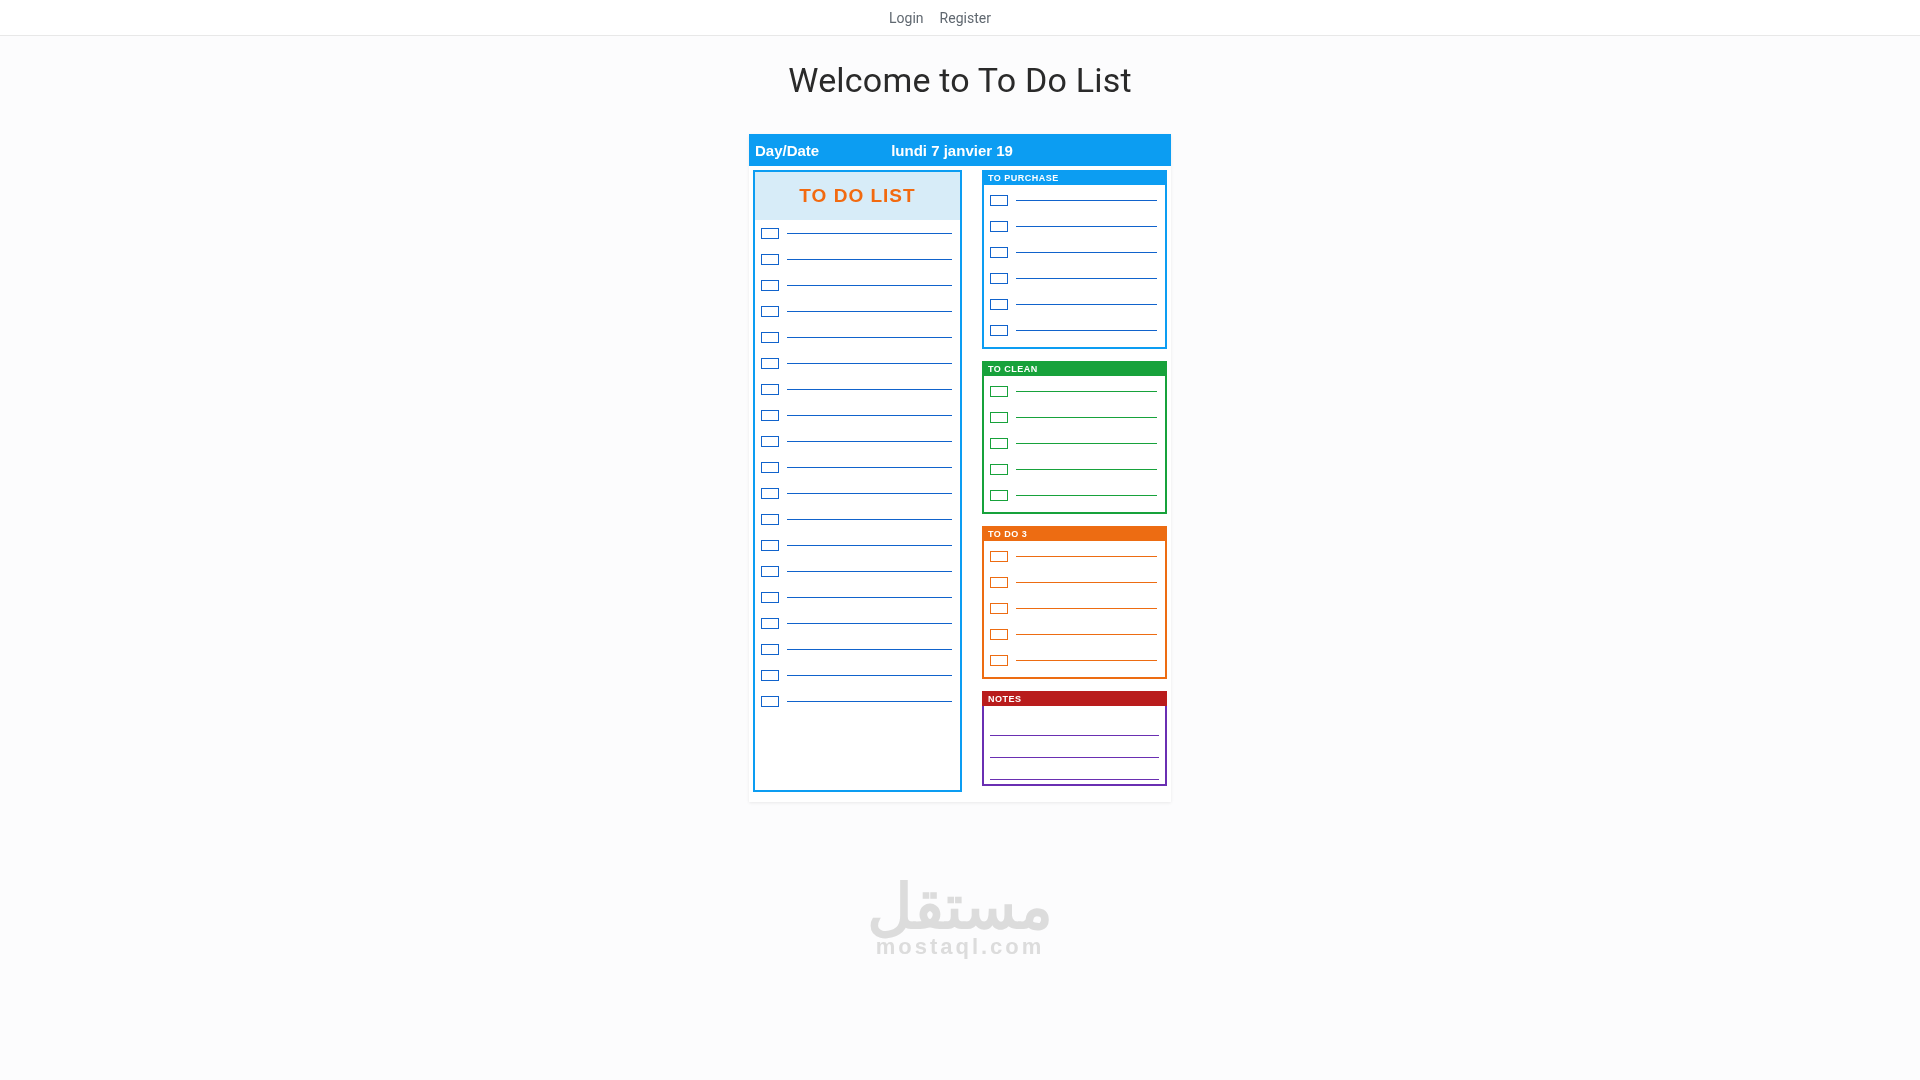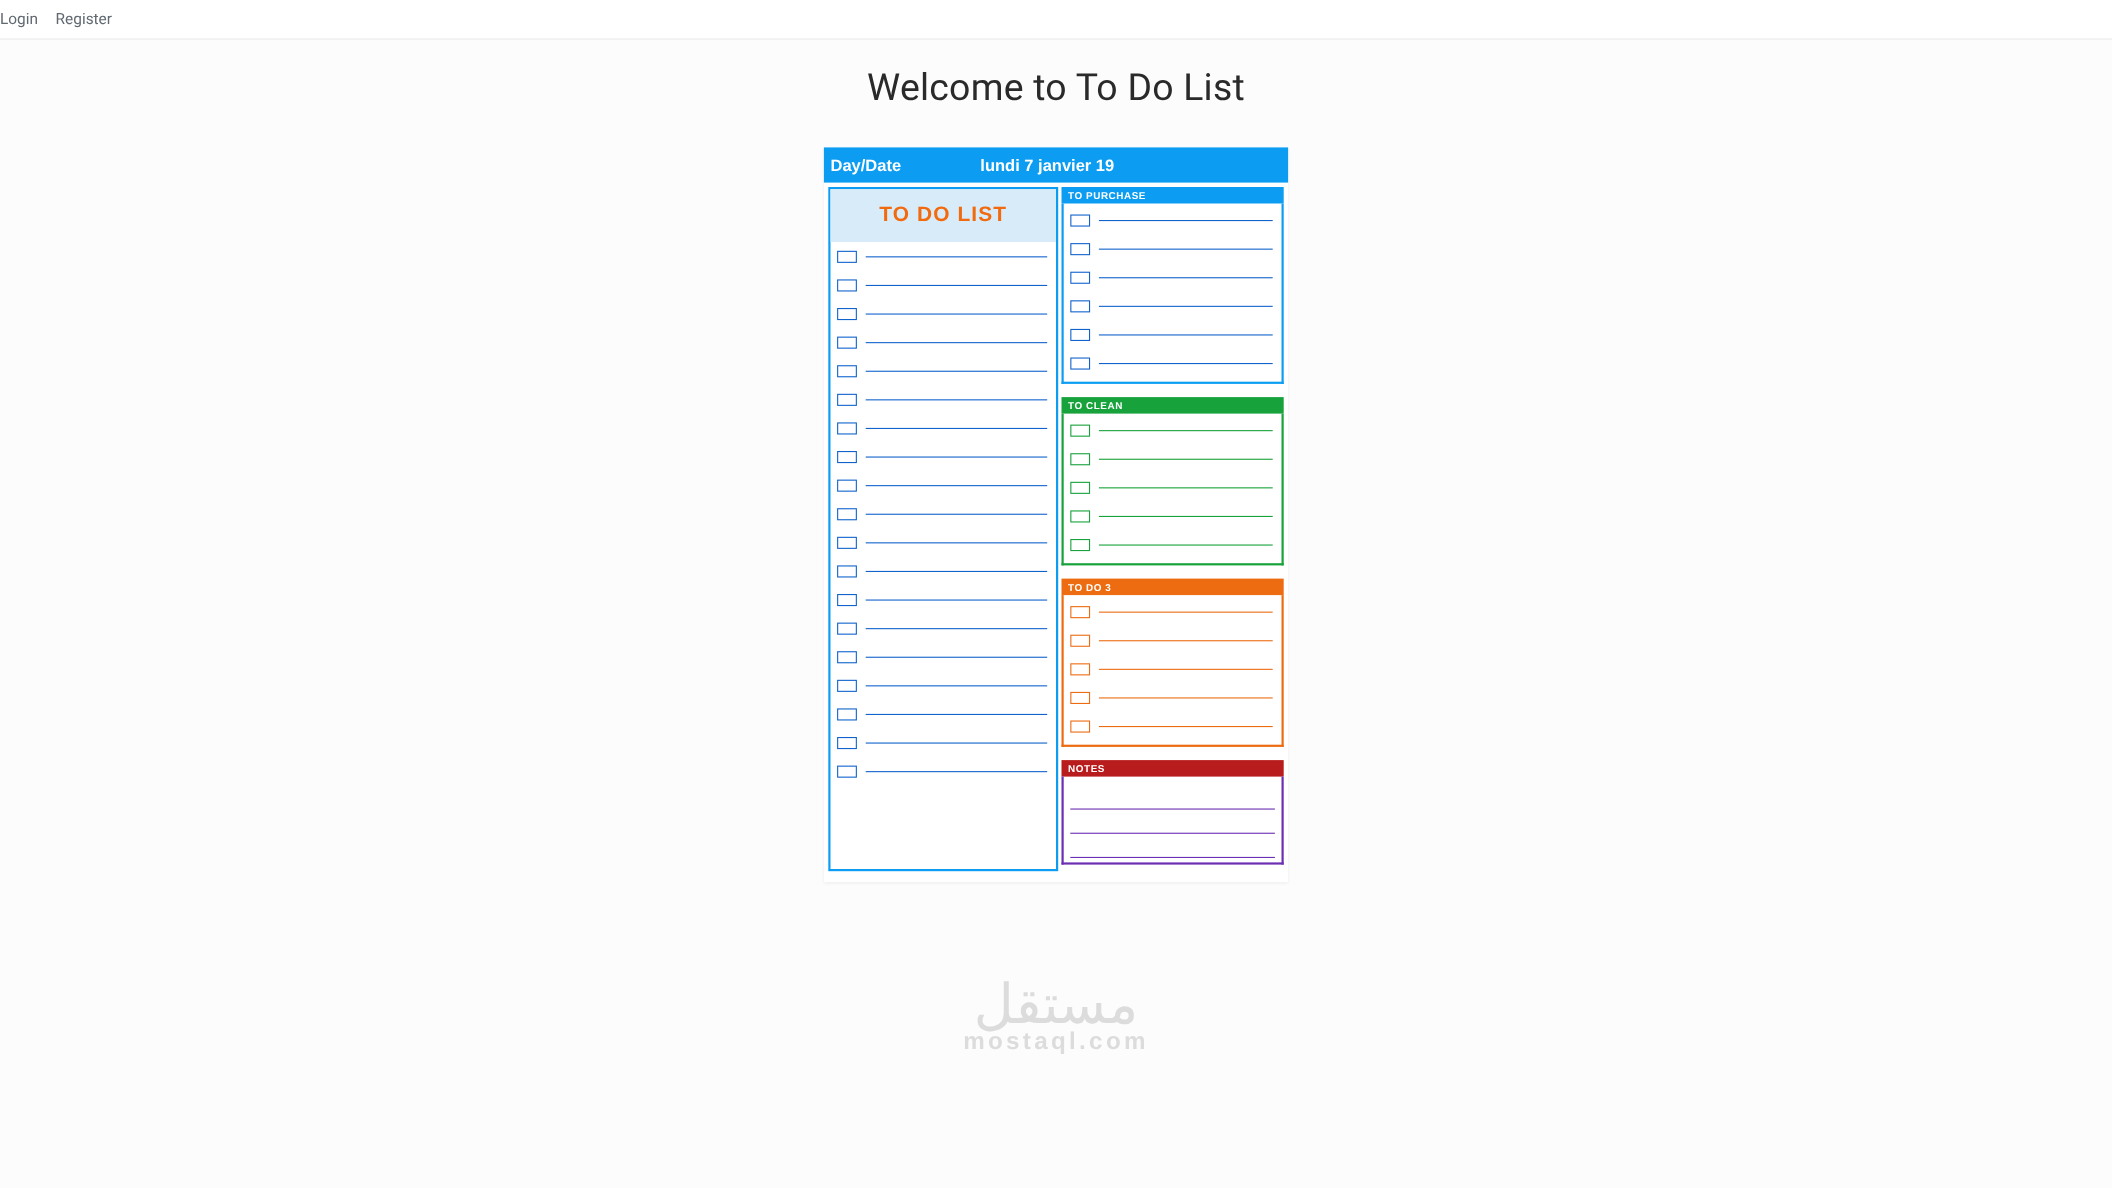--- a/index.html
+++ b/index.html
@@ -4,21 +4,21 @@
 <style>
   * { box-sizing: border-box; margin: 0; padding: 0; }
   html, body { width: 1920px; height: 1080px; font-family: -apple-system, BlinkMacSystemFont, "Segoe UI", Roboto, sans-serif; background: #fcfcfd; }
   
   .header {
     width: 100%;
     height: 36px;
     background: #fff;
     border-bottom: 1px solid #e8e8e8;
     display: flex;
-    justify-content: flex-start;
+    justify-content: center;
     align-items: center;
     padding-right: 40px;
     gap: 16px;
   }
   .header a { color: #606870; text-decoration: none; font-size: 14px; cursor: pointer; }
   
   .page-title {
     text-align: center;
     font-size: 34px;
     font-weight: 400;
@@ -84,21 +84,21 @@
     gap: 8px;
     height: 26px;
     padding: 0 6px;
   }
   .box { width: 18px; height: 11px; border: 1.6px solid; flex-shrink: 0; }
   .line { flex: 1; height: 0; border-bottom: 1.6px solid; margin-right: 2px;}
   
   .left-col .box { border-color: #1163cc; }
   .left-col .line { border-color: #1163cc; }
   
-  .right-col { width: 206px; display: flex; flex-direction: column; gap: 6px; padding-left: 3px;}
+  .right-col { width: 206px; display: flex; flex-direction: column; gap: 6px; padding-left: 20px;}
   
   .section { background:#fff; padding-bottom: 6px; }
   .section-hdr {
     height: 15px;
     display:flex;
     align-items:center;
     padding-left: 6px;
     color:#fff;
     font-size:9px;
     font-weight:700;
@@ -130,22 +130,22 @@
   .watermark {
     position: fixed;
     left: 50%; transform: translateX(-50%);
     bottom: 120px;
     color: #dcdcdc;
     text-align: center;
     pointer-events: none;
     user-select: none;
   }
   .watermark .ar {
-    font-size: 50px;
-    font-weight: 400;
+    font-size: 62px;
+    font-weight: 700;
     line-height: 1;
     letter-spacing: -2px;
     font-family: Tahoma, sans-serif;
   }
   .watermark .lat {
     font-size: 22px;
     font-weight: 700;
     letter-spacing: 3px;
     margin-top: -4px;
     font-family: Arial, sans-serif;

